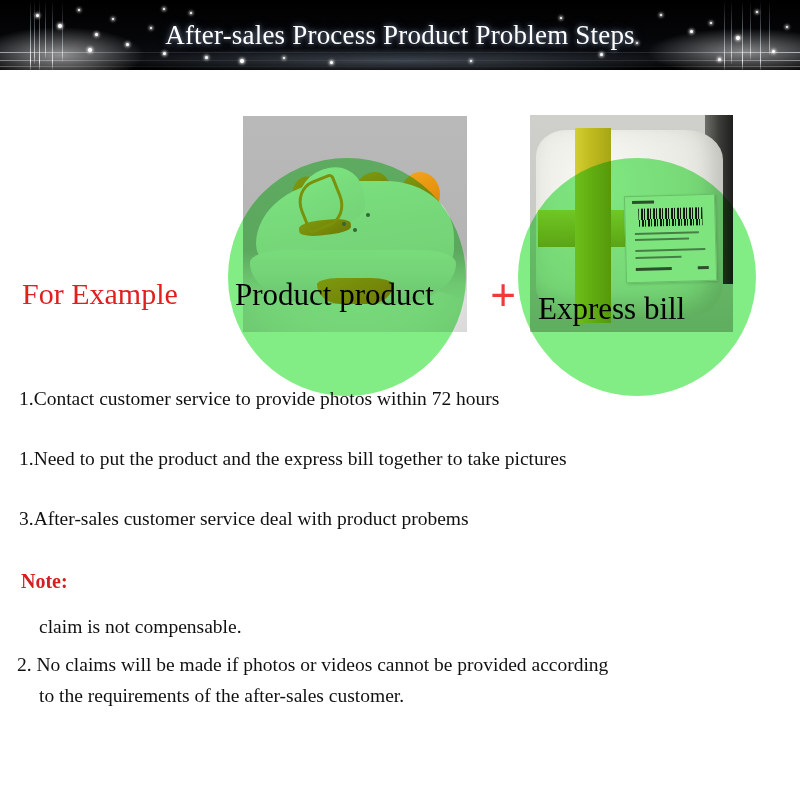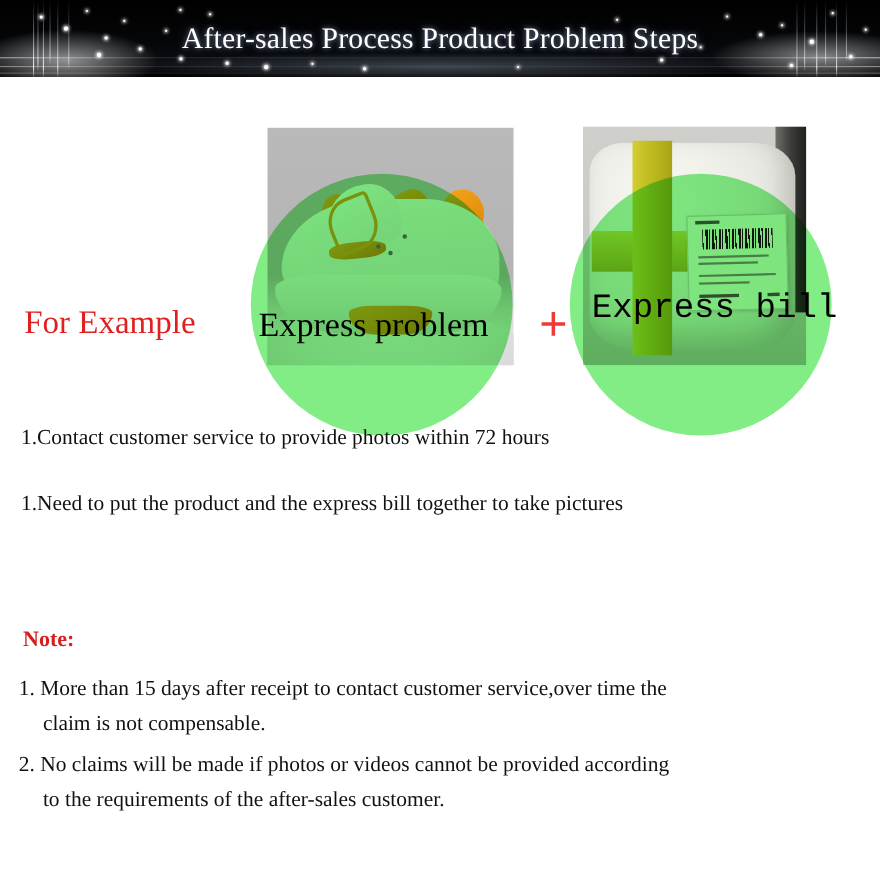--- a/index.html
+++ b/index.html
@@ -231,21 +231,21 @@
   .gc-left  { left: 228px; top: 88px;  width: 238px; height: 238px; }
   .gc-right { left: 518px; top: 88px;  width: 238px; height: 238px; }
 
   .overlay-label {
     position: absolute;
     color: #000000;
     font-size: 31px;
     white-space: nowrap;
   }
   .label-product { left: 235px; top: 207px; }
-  .label-express { left: 538px; top: 193px; font-family: Liberation Mono, monospace; }
+  .label-express { left: 538px; top: 221px; }
 
   .plus-sign {
     position: absolute;
     left: 481px;
     top: 203px;
     width: 44px;
     height: 44px;
     color: #ef3a3a;
     font-size: 44px;
     line-height: 44px;
@@ -382,35 +382,35 @@
       <div class="lbl-line" style="left:10%;top:63%;width:78%;"></div>
       <div class="lbl-line" style="left:10%;top:71%;width:52%;"></div>
       <div class="lbl-tiny" style="left:10%;top:84%;width:40%;"></div>
       <div class="lbl-tiny" style="left:80%;top:84%;width:12%;"></div>
     </div>
   </div>
 
   <div class="green-circle gc-left"></div>
   <div class="green-circle gc-right"></div>
 
-  <div class="overlay-label label-product">Express problem</div>
+  <div class="overlay-label label-product">Product product</div>
   <div class="plus-sign">+</div>
   <div class="overlay-label label-express">Express bill</div>
 </div>
 
 <div class="steps">
   <p class="step-line">1.Contact customer service to provide photos within 72 hours</p>
   <p class="step-line">1.Need to put the product and the express bill together to take pictures</p>
+  <p class="step-line">3.After-sales customer service deal with product probems</p>
 </div>
 
 <div class="note-area">
   <p class="note-title">Note:</p>
 
   <p class="note-item">
-    <span>1. More than 15 days after receipt to contact customer service,over time the</span>
     <span class="cont">claim is not compensable.</span>
   </p>
 
   <p class="note-item">
     <span>2. No claims will be made if photos or videos cannot be provided according</span>
     <span class="cont">to the requirements of the after-sales customer.</span>
   </p>
 </div>
 
 </body></html>

